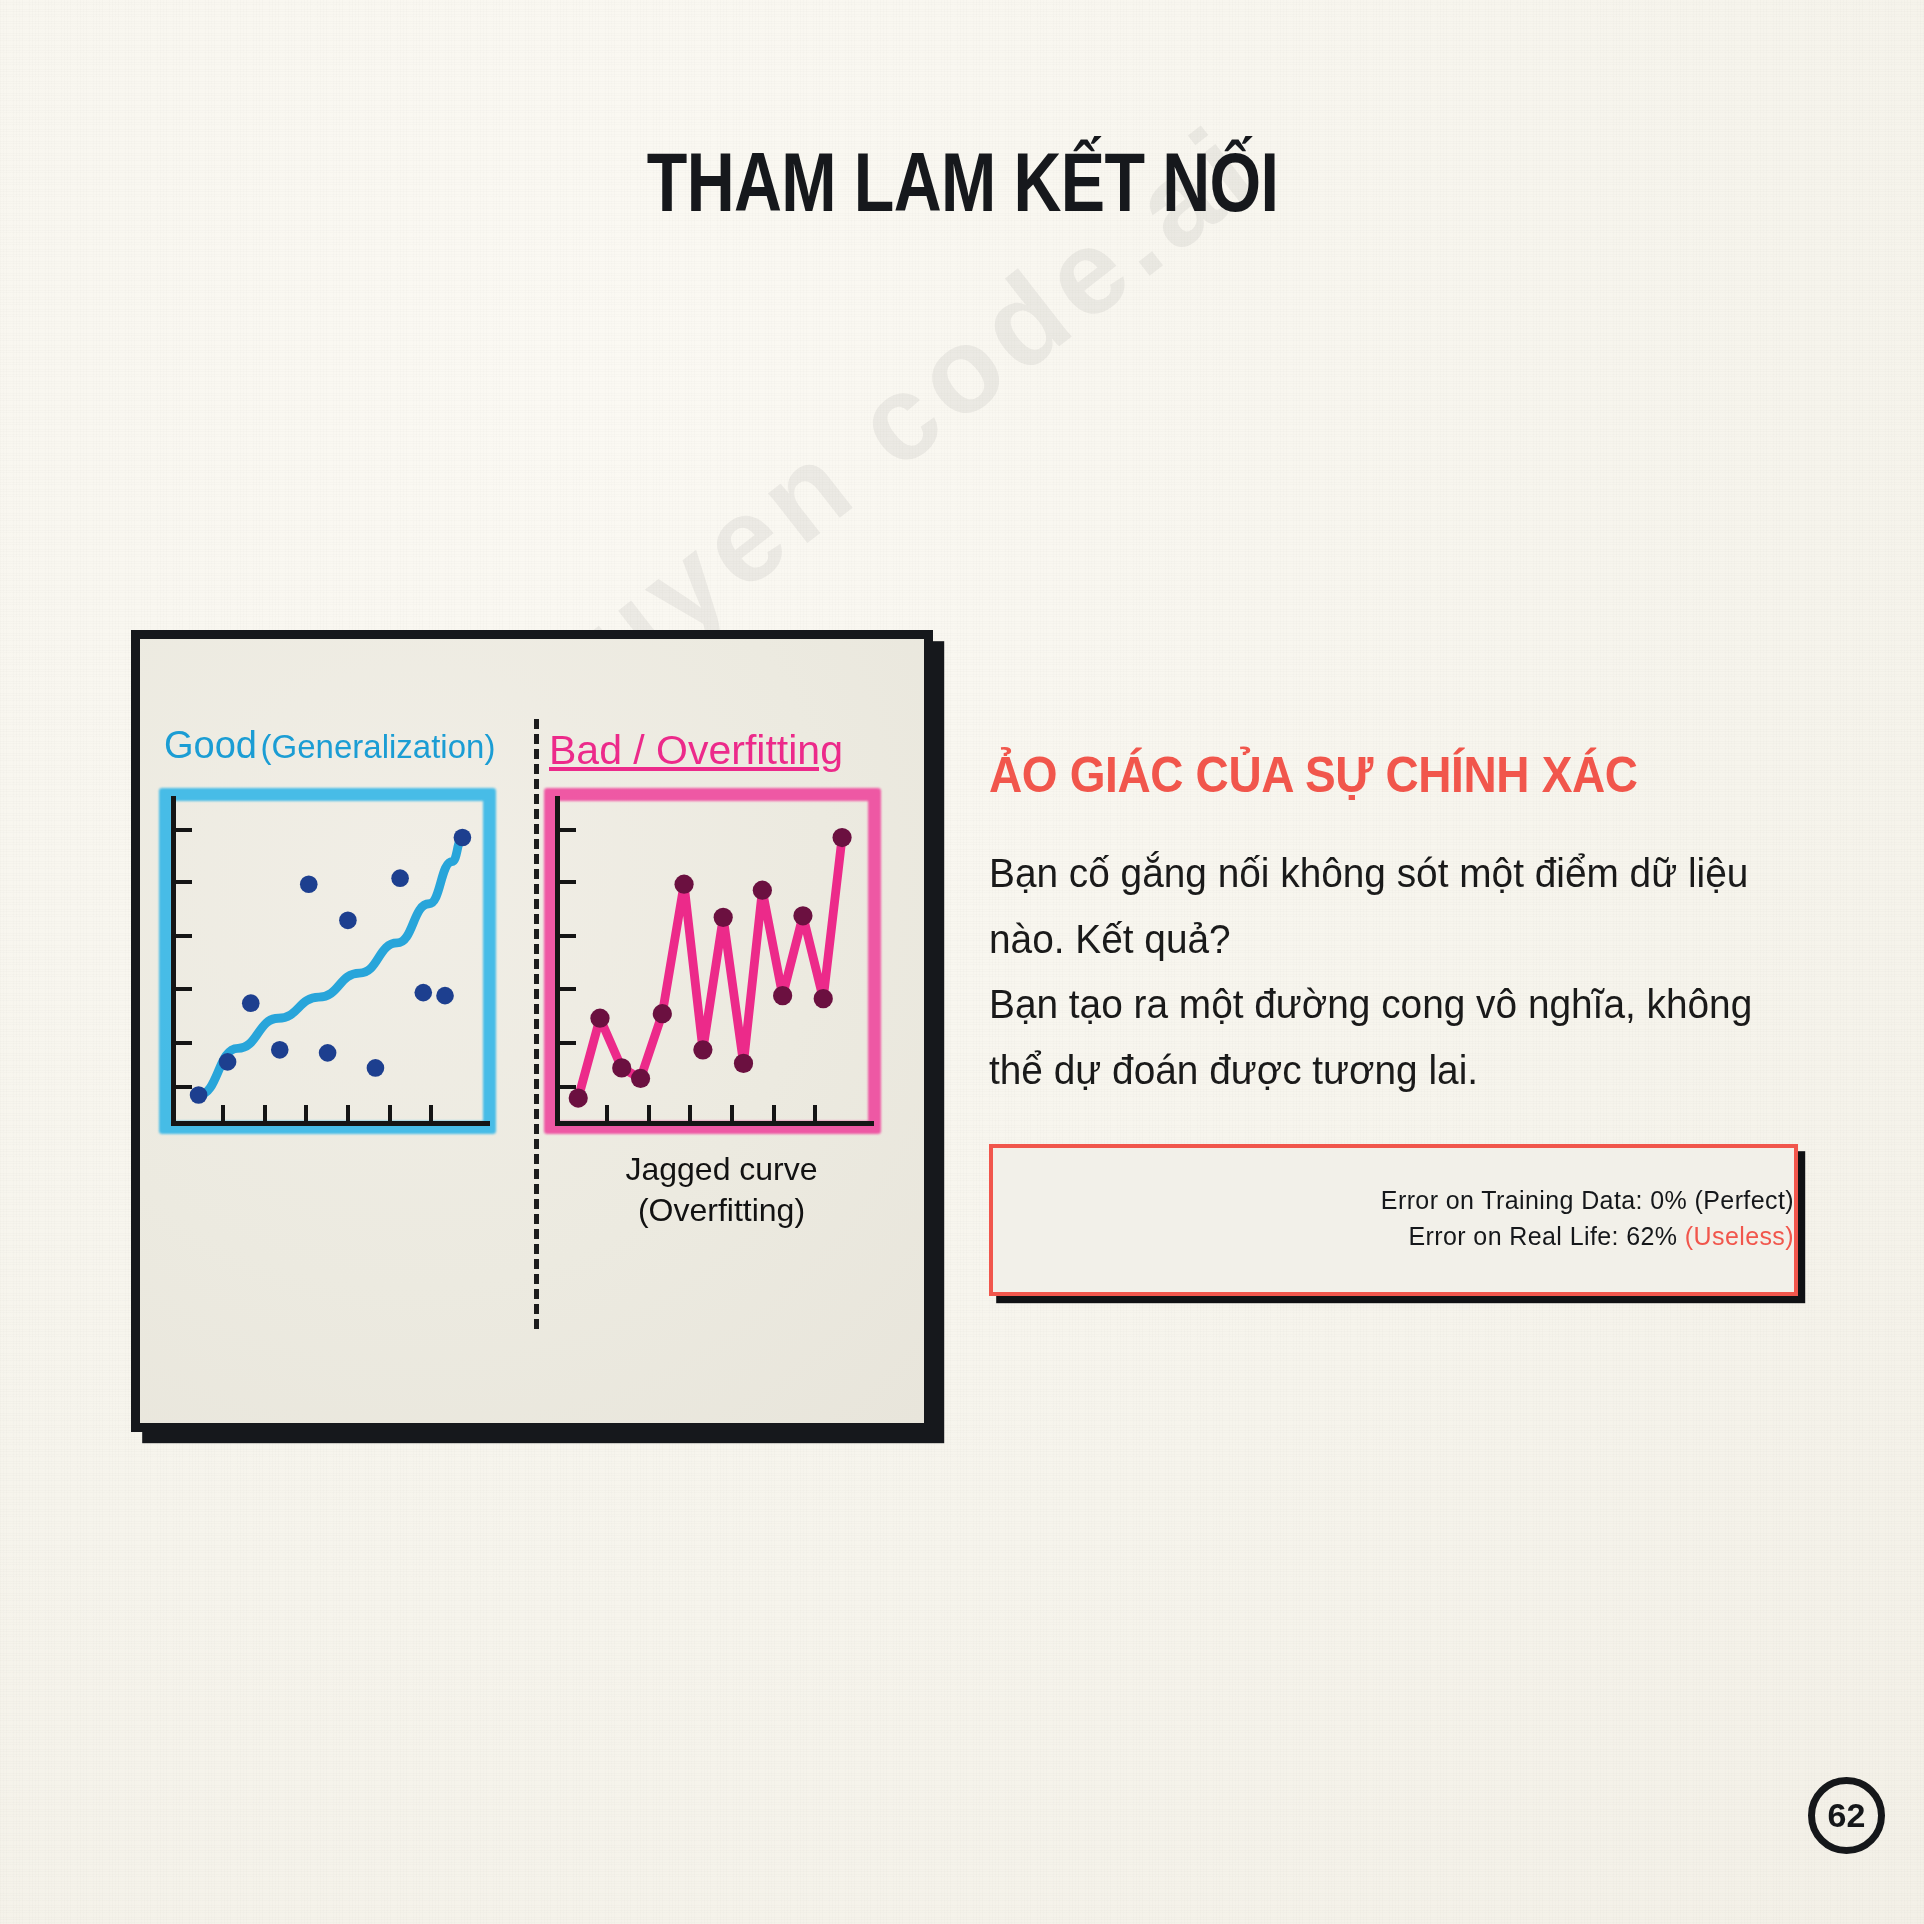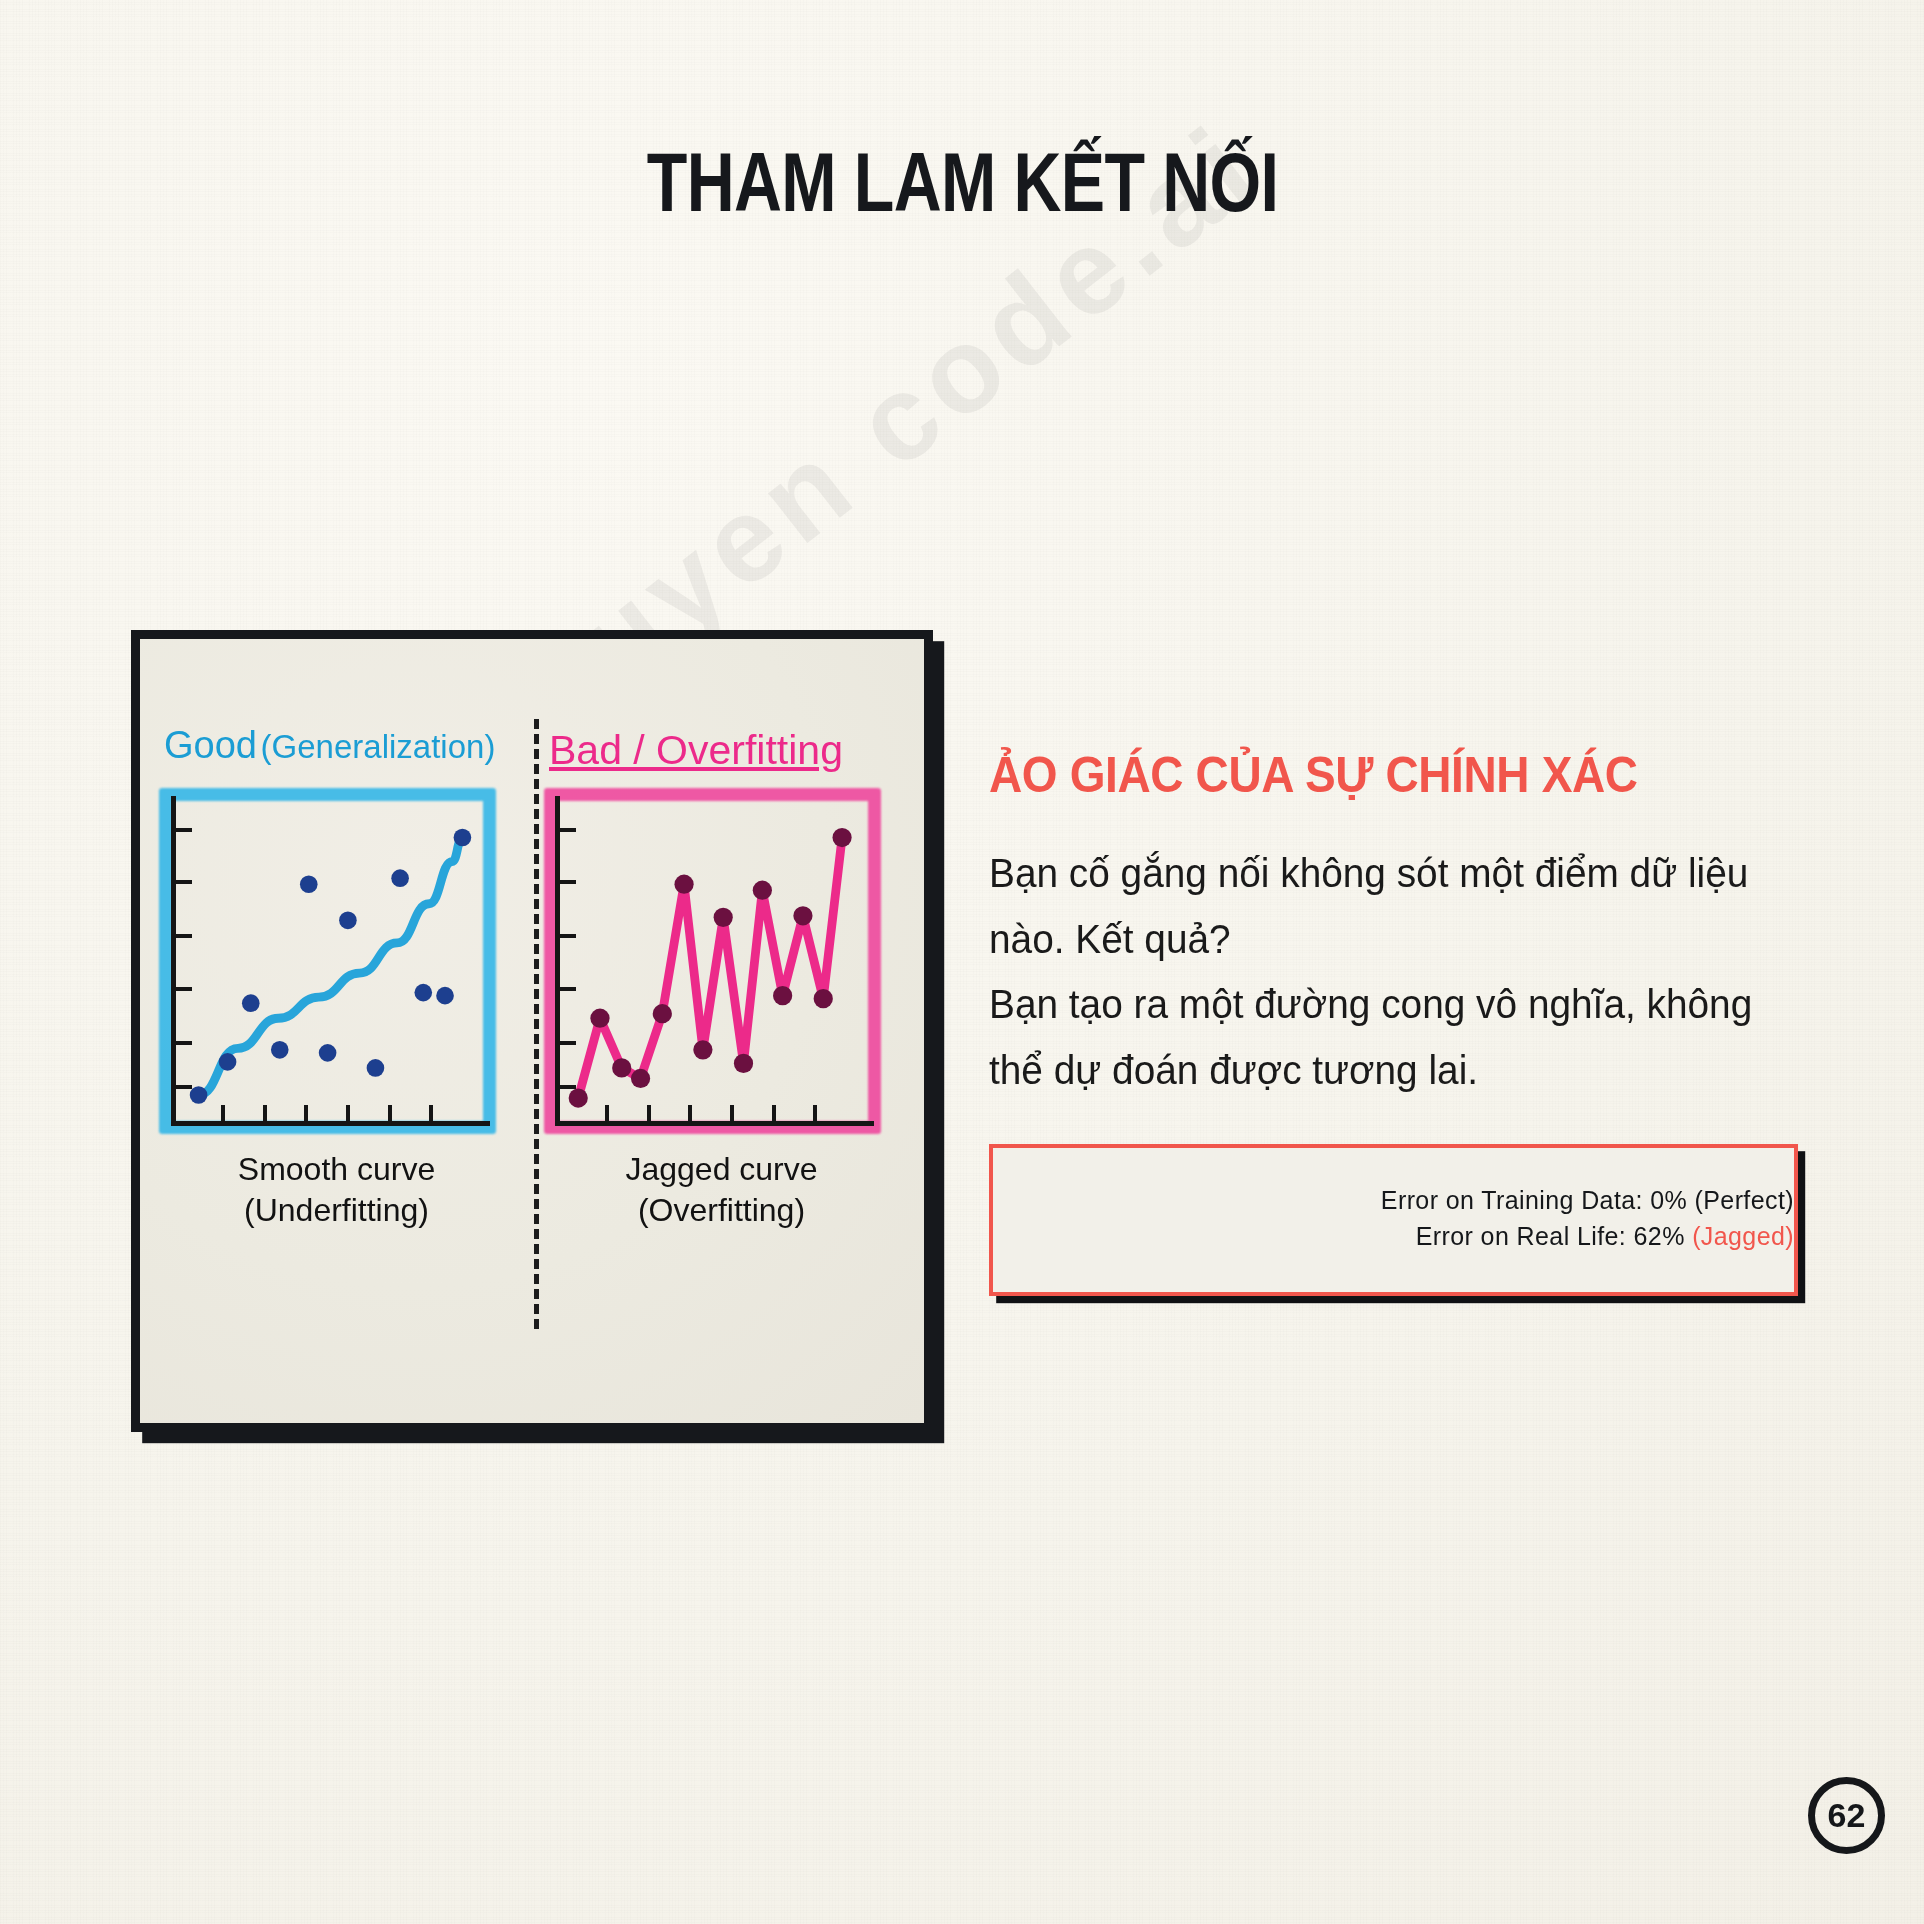--- a/index.html
+++ b/index.html
@@ -263,32 +263,30 @@
           <circle cx="209.86" cy="151.48" r="12" fill="#6b1040"></circle>
           <circle cx="235.2" cy="333.84" r="12" fill="#6b1040"></circle>
           <circle cx="258.73" cy="117.63999999999999" r="12" fill="#6b1040"></circle>
           <circle cx="284.07" cy="249.24" r="12" fill="#6b1040"></circle>
           <circle cx="309.41" cy="149.6" r="12" fill="#6b1040"></circle>
           <circle cx="334.75" cy="253" r="12" fill="#6b1040"></circle>
           <circle cx="358.28000000000003" cy="51.84000000000003" r="12" fill="#6b1040"></circle>
         </g>
     </svg>
 
-    <div class="caption" id="caption-left">Smooth curve
-(Underfitting)</div>
     <div class="caption" id="caption-right">Jagged curve
 (Overfitting)</div>
   </div>
 </div>
 
 <div id="right-col">
   <div id="section-heading">ẢO GIÁC CỦA SỰ CHÍNH XÁC</div>
   <p id="body-copy">Bạn cố gắng nối không sót một điểm dữ liệu nào. Kết quả?
 Bạn tạo ra một đường cong vô nghĩa, không thể dự đoán được tương lai.</p>
 </div>
 
 <div id="code-box">
   <div class="code-line">Error on Training Data: 0% (Perfect)</div>
-  <div class="code-line"><span>Error on Real Life: 62% </span><span class="code-useless">(Jagged)</span></div>
+  <div class="code-line"><span>Error on Real Life: 62% </span><span class="code-useless">(Useless)</span></div>
 </div>
 
 <div id="page-number">62</div>
 
 
 </body></html>

